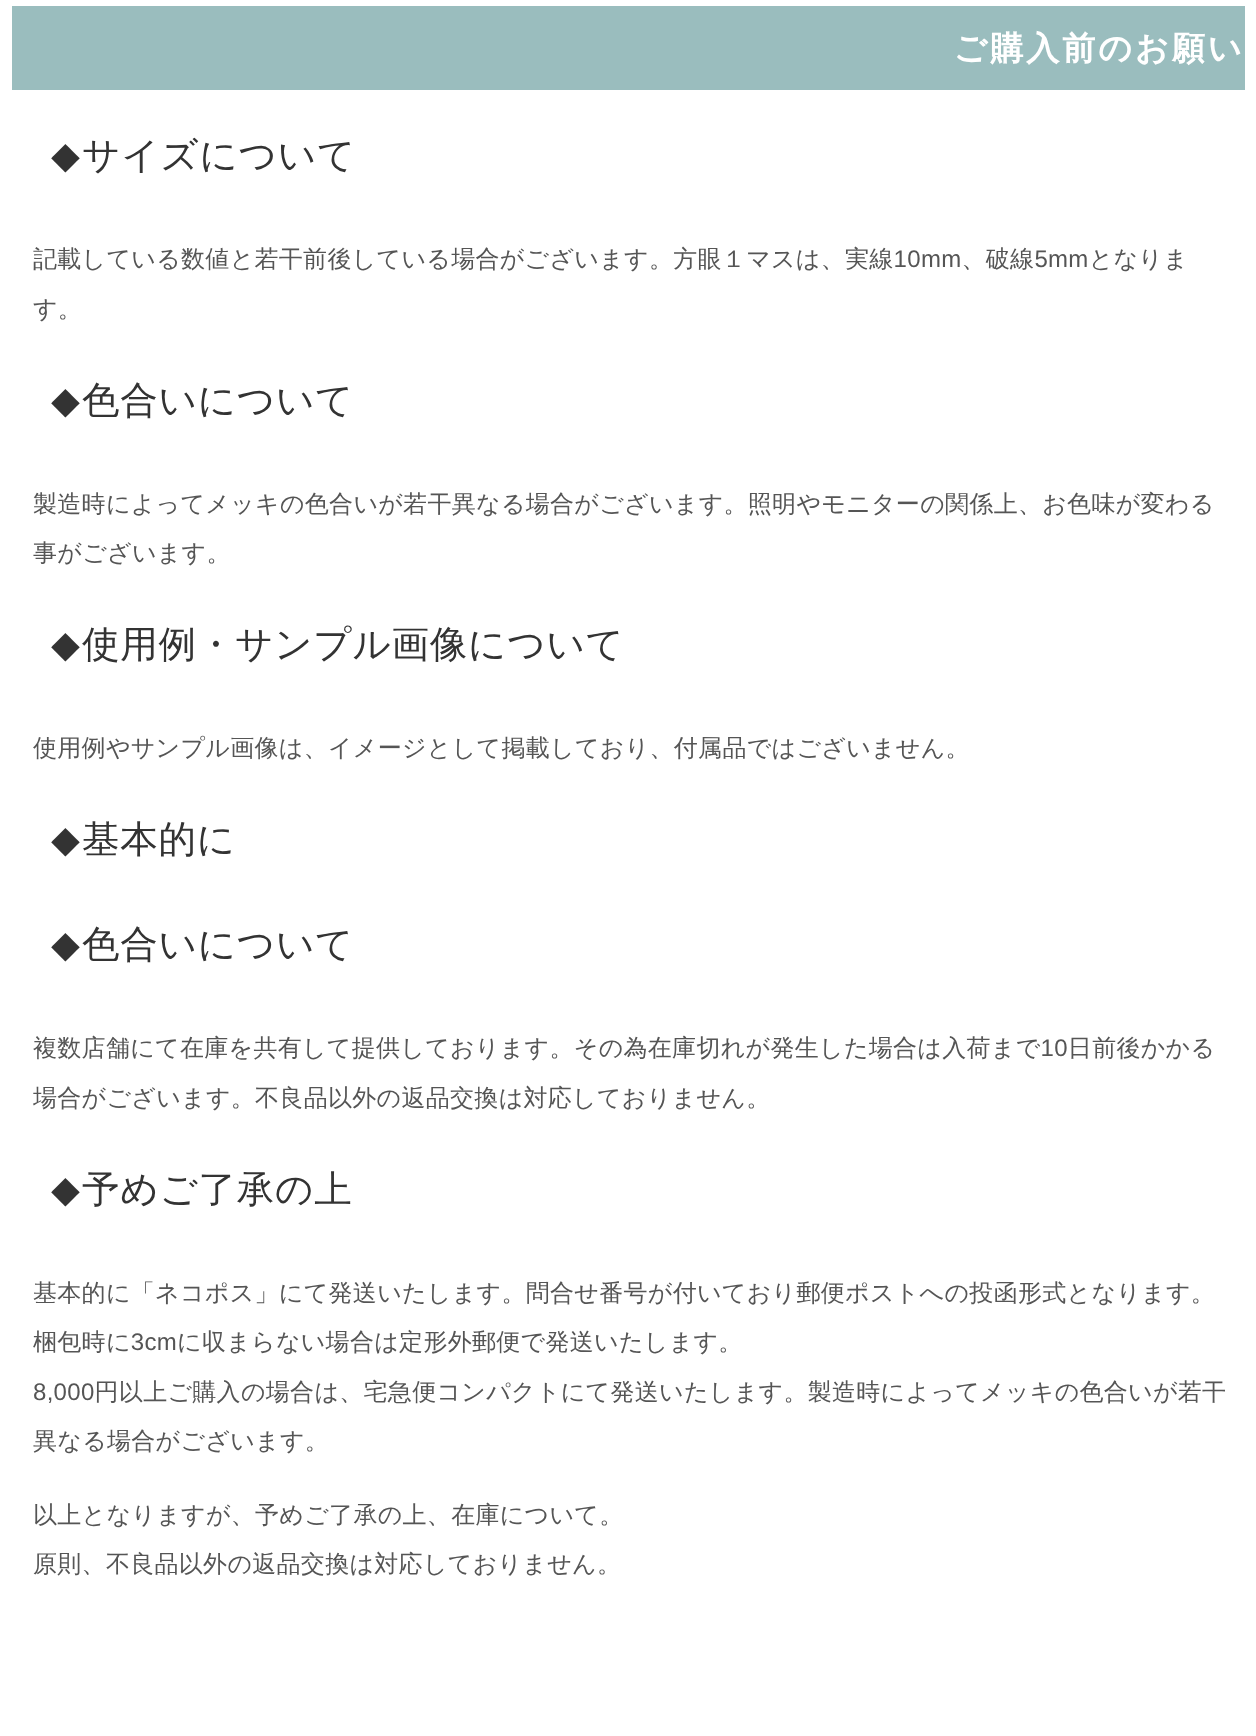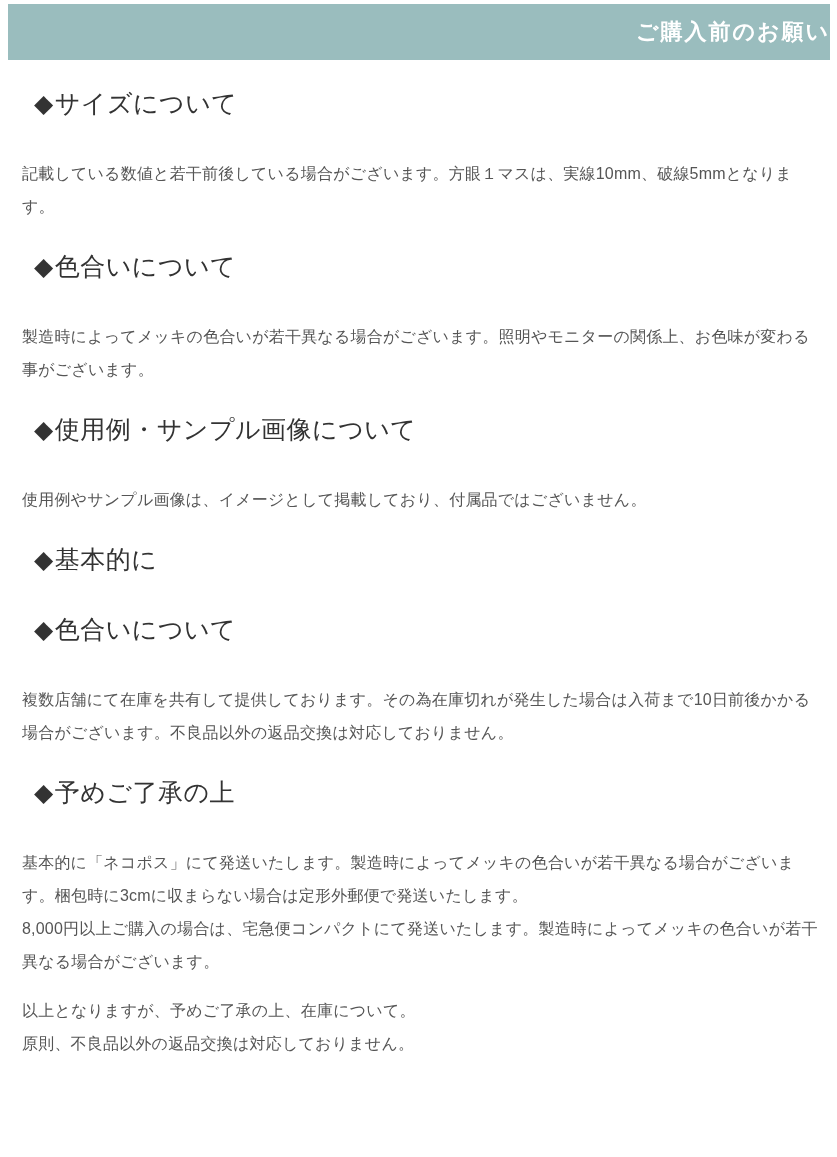--- a/index.html
+++ b/index.html
@@ -82,21 +82,21 @@
     <h2 class="section-heading"><span class="bullet">◆</span><span>基本的に</span></h2>
   </section>
 
   <section>
     <h2 class="section-heading"><span class="bullet">◆</span><span>色合いについて</span></h2>
     <p class="body-text">複数店舗にて在庫を共有して提供しております。その為在庫切れが発生した場合は入荷まで10日前後かかる場合がございます。不良品以外の返品交換は対応しておりません。</p>
   </section>
 
   <section>
     <h2 class="section-heading"><span class="bullet">◆</span><span>予めご了承の上</span></h2>
-    <p class="body-text">基本的に「ネコポス」にて発送いたします。製造時によってメッキの色合いが若干異なる場合がございます。梱包時に3cmに収まらない場合は定形外郵便で発送いたします。</p>
+    <p class="body-text">基本的に「ネコポス」にて発送いたします。問合せ番号が付いており郵便ポストへの投函形式となります。梱包時に3cmに収まらない場合は定形外郵便で発送いたします。</p>
     <p class="body-text">8,000円以上ご購入の場合は、宅急便コンパクトにて発送いたします。製造時によってメッキの色合いが若干異なる場合がございます。</p>
   </section>
 
   <div class="footer-block">
     <p class="body-text">以上となりますが、予めご了承の上、在庫について。</p>
     <p class="body-text">原則、不良品以外の返品交換は対応しておりません。</p>
   </div>
 
 </main>
 

